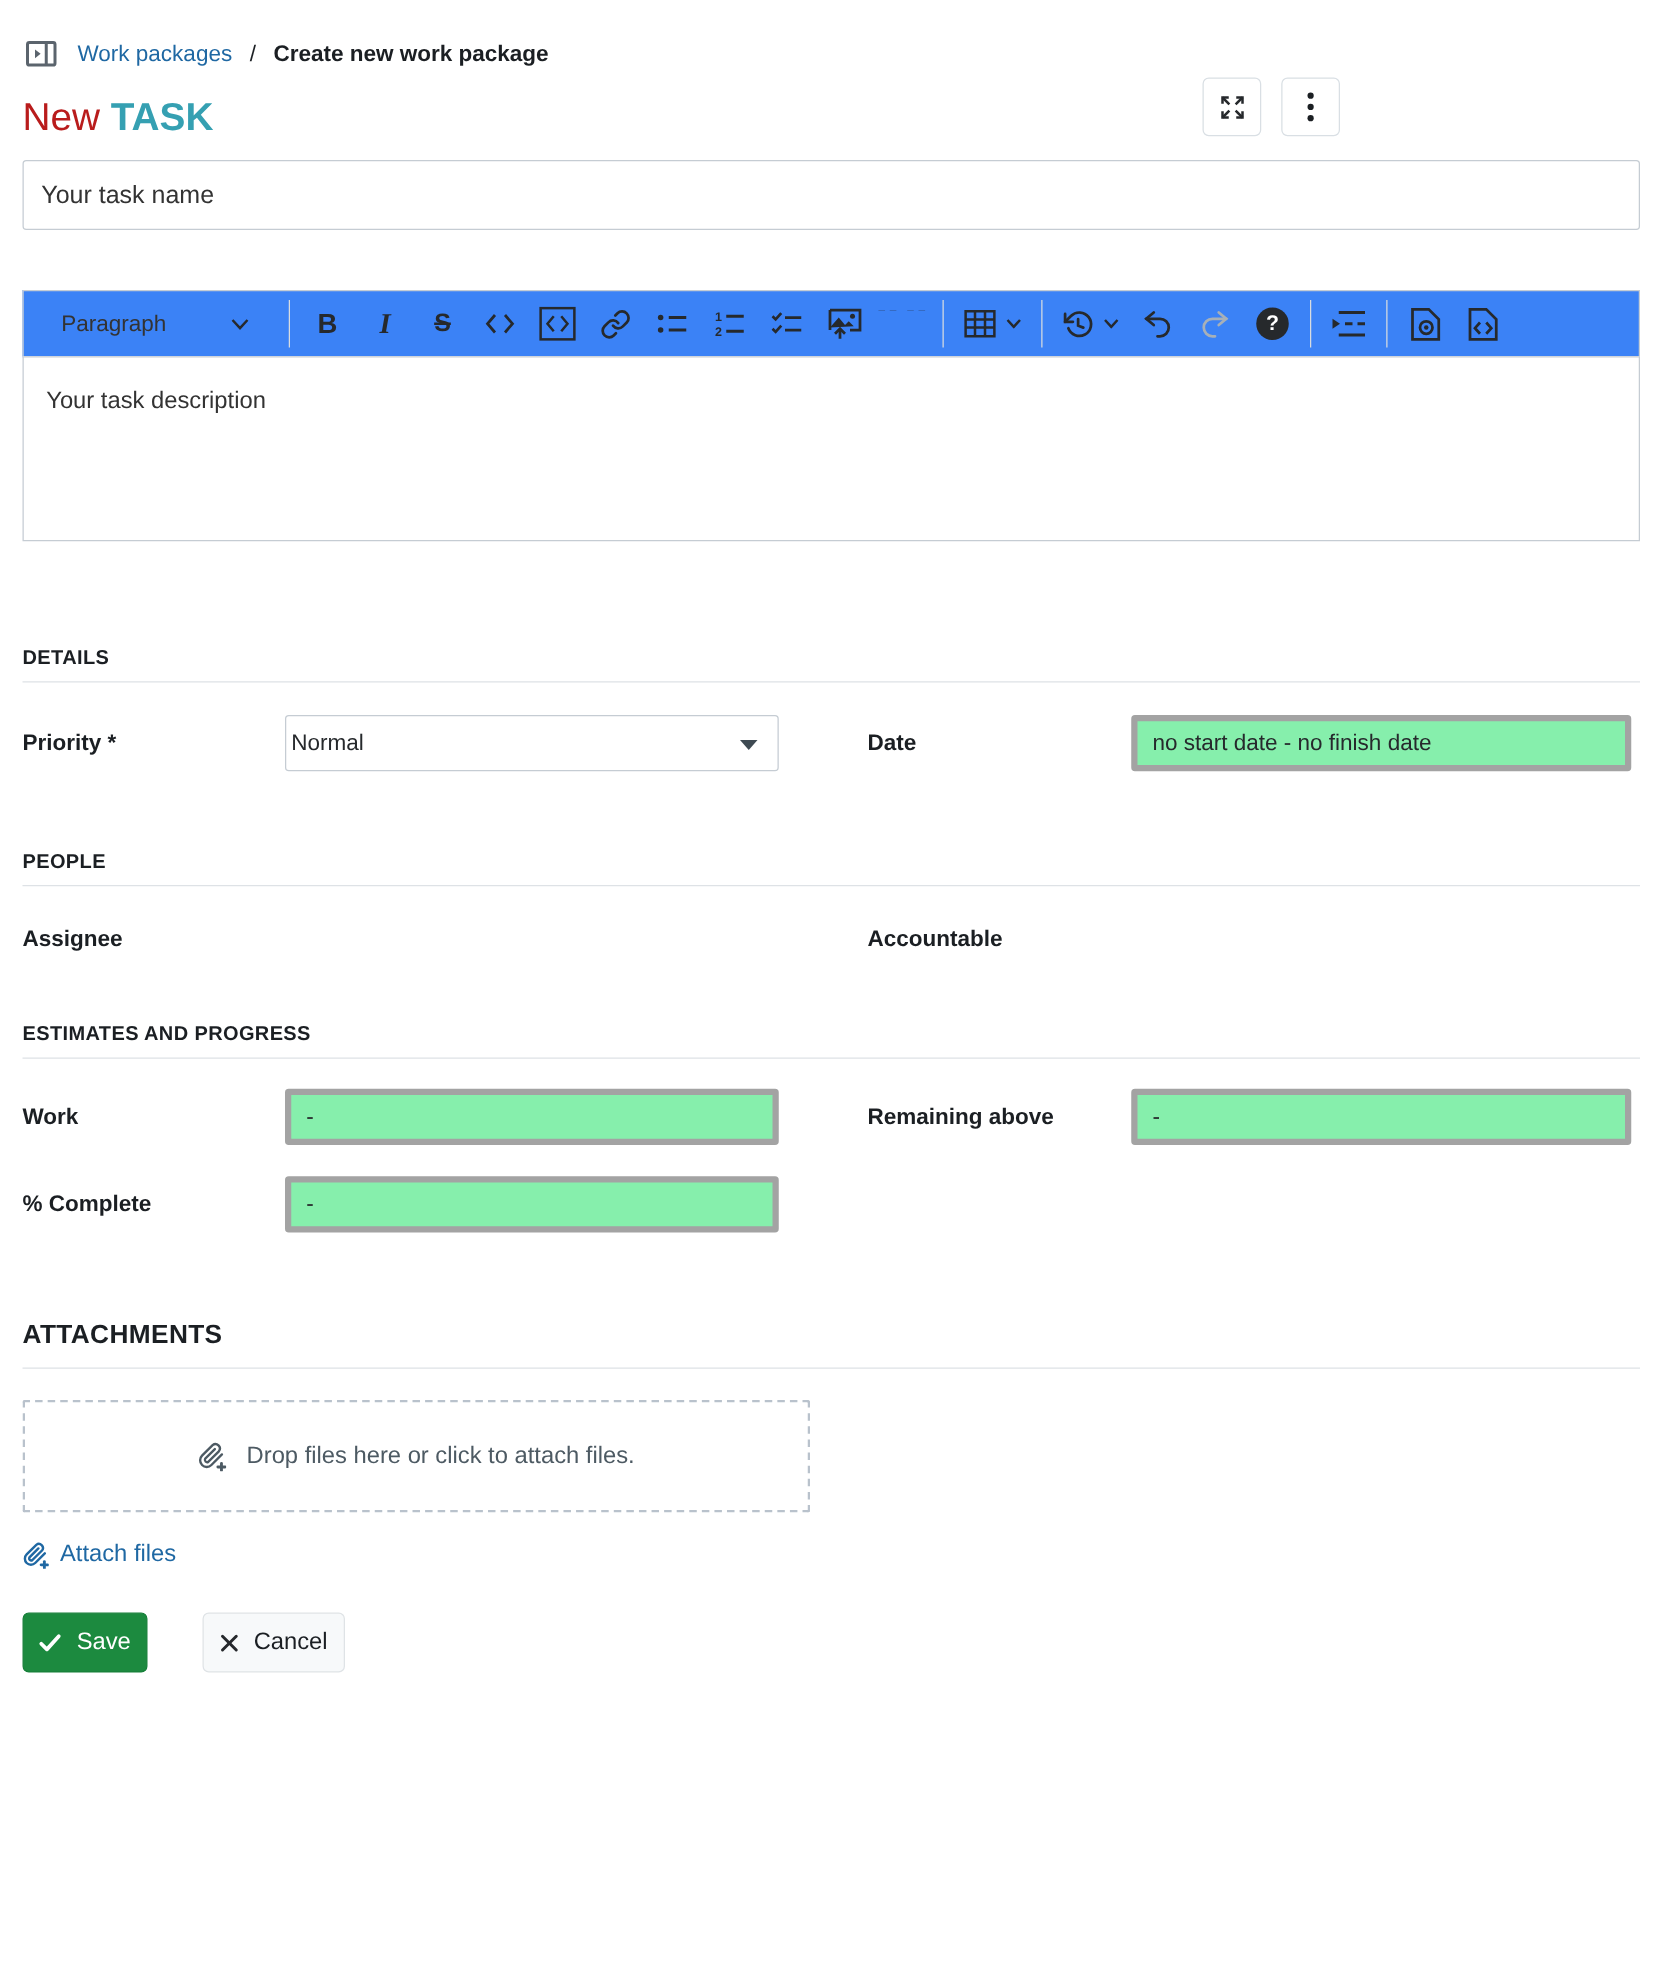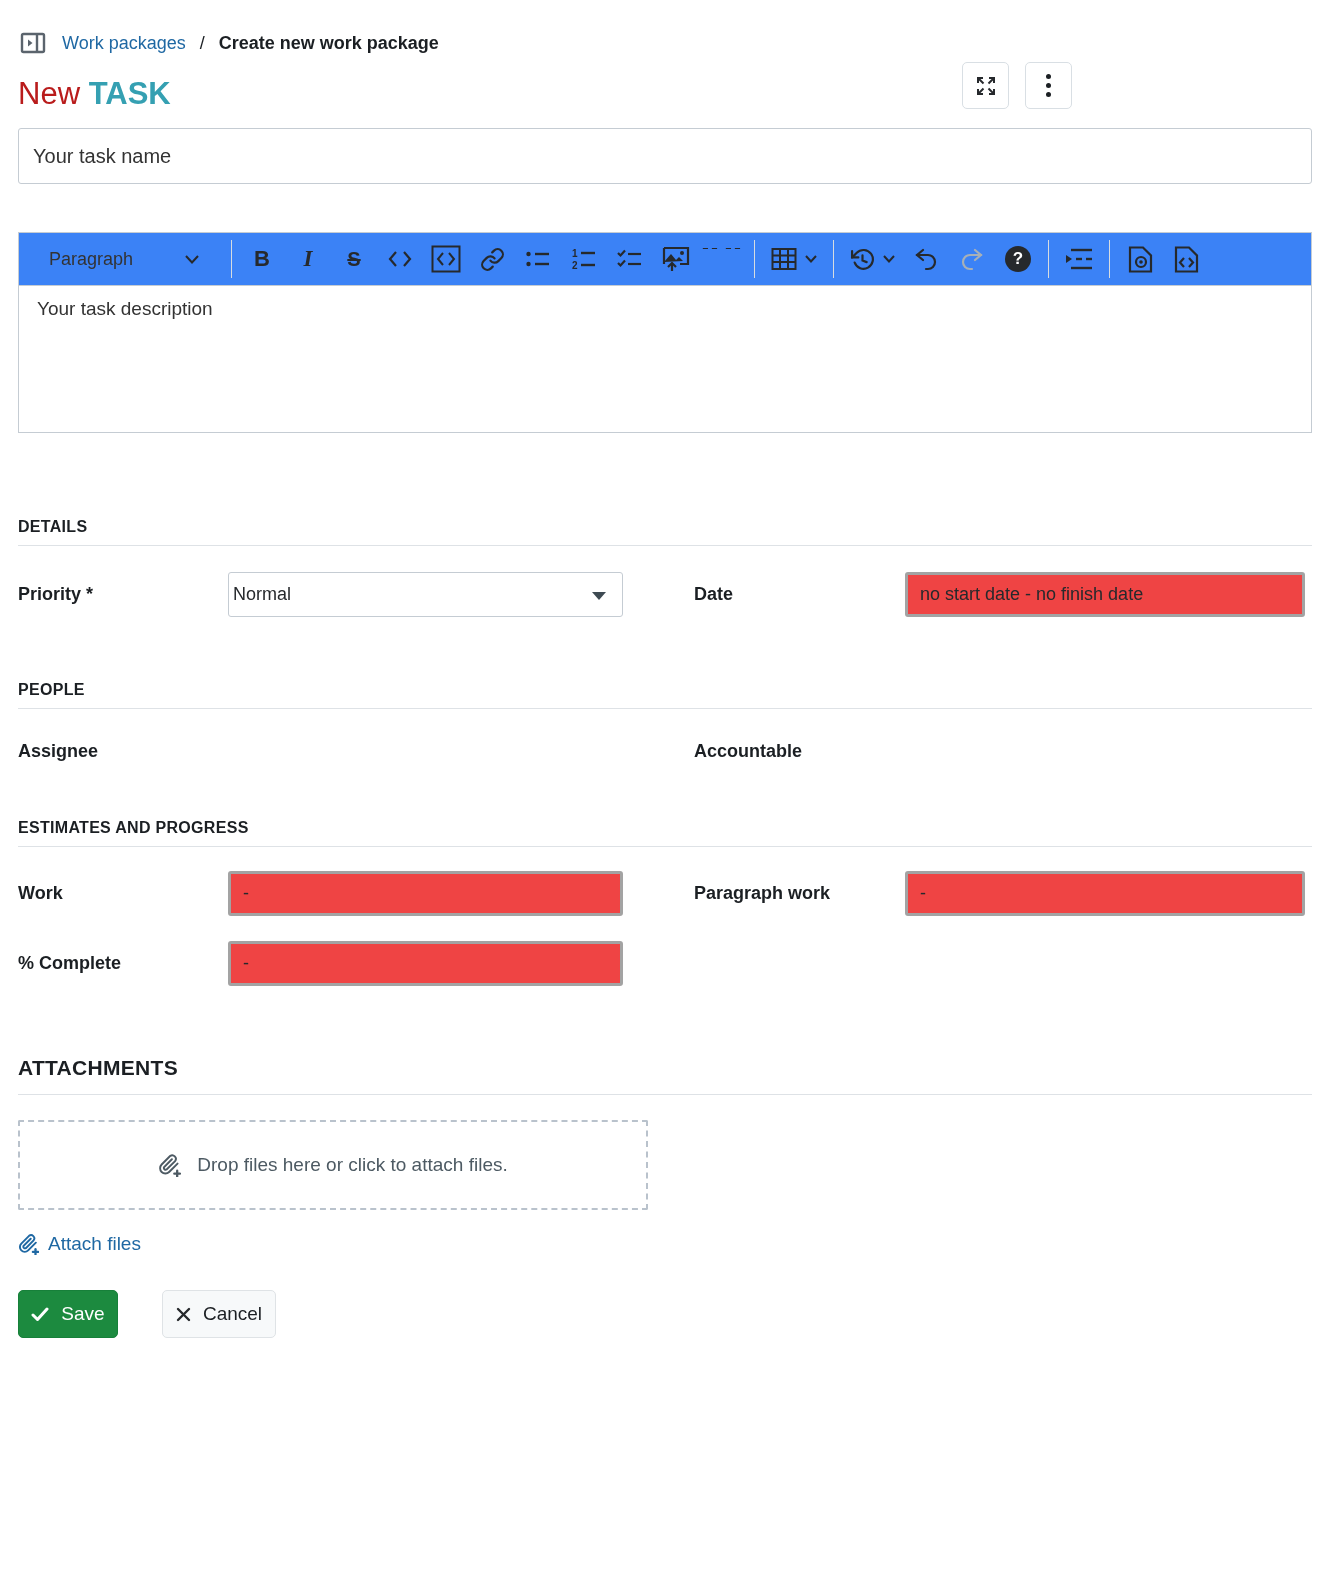--- a/index.html
+++ b/index.html
@@ -72,41 +72,41 @@
   .tb-sep { width:1px; height:38px; background:#d7dce0; margin:0 6px; flex:none; }
   .paragraph-dd { display:flex; align-items:center; gap:52px; padding:0 12px 0 10px; min-width:196px; cursor:pointer; }
   .paragraph-label { font-size:18px; color:#333; }
   .tb-text-b { font-weight:800; font-size:22px; color:#26292c; }
   .tb-text-i { font-family:"Liberation Serif", serif; font-style:italic; font-size:23px; font-weight:600; color:#26292c; }
   .tb-text-s { font-size:20px; font-weight:600; color:#26292c; text-decoration:line-through; }
   .tb-quote { font-family:"DejaVu Serif", serif; font-weight:700; font-size:40px; line-height:10px; color:#26292c; height:22px; overflow:hidden; }
   .help-circle { width:26px; height:26px; border-radius:50%; background:#26292c; color:#fff; font-weight:700; font-size:17px; display:flex; align-items:center; justify-content:center; }
   .editor-body {
     margin-top:-1px; height:148px; border:1px solid #c5ccd3; background:#fff;
-    padding:12px 18px; font-size:19px; color:#333; cursor:text;
+    padding:24px 18px; font-size:19px; color:#333; cursor:text;
   }
 
   
   .section-heading { font-size:16px; font-weight:700; letter-spacing:.3px; color:#1b1f23; }
   .section-heading.lg { font-size:21px; }
   .divider { border:none; border-top:1px solid #dee2e6; margin-top:9px; width:1294px; }
 
   .field-grid { display:flex; align-items:center; }
   .fcol-label { width:210px; font-weight:700; font-size:18px; flex:none; }
   .fcol-control { width:395px; flex:none; }
   .fcol-spacer { width:71px; flex:none; }
   .fcol-label2 { width:211px; font-weight:700; font-size:18px; flex:none; }
   .fcol-control2 { width:400px; flex:none; }
 
   .select-box {
     position:relative; height:45px; border:1px solid #c5ccd3; border-radius:3px; background:#fff;
     display:flex; align-items:center; padding:0 36px 0 4px; font-size:18px; color:#26292c; cursor:pointer;
   }
   .text-box {
-    height:45px; width:100%; border:3px solid #a3a3a3; border-radius:3px; background:#ef4444;
+    height:45px; width:100%; border:5px solid #a3a3a3; border-radius:3px; background:#86efac;
     font-family:"Liberation Sans", sans-serif; font-size:18px; color:#26292c; padding:0 12px;
   }
 
   
   .dropzone {
     margin-top:25px; width:630px; height:90px;
     border:2px dashed #b9c2cc; border-radius:2px;
     display:flex; align-items:center; justify-content:center; gap:16px;
     color:#4d5a63; font-size:19px; cursor:pointer;
   }
@@ -359,21 +359,21 @@
 
   <div class="mt-est">
     <div class="section-heading">ESTIMATES AND PROGRESS</div>
     <hr class="divider">
     <div class="field-grid mt-workrow">
       <span class="fcol-label">Work</span>
       <div class="fcol-control">
         <input class="text-box" type="text" value="-" style="">
       </div>
       <span class="fcol-spacer"></span>
-      <span class="fcol-label2">Paragraph work</span>
+      <span class="fcol-label2">Remaining above</span>
       <div class="fcol-control2">
         <input class="text-box" type="text" value="-" style="">
       </div>
     </div>
     <div class="field-grid mt-comprow">
       <span class="fcol-label">% Complete</span>
       <div class="fcol-control">
         <input class="text-box" type="text" value="-" style="">
       </div>
     </div>

